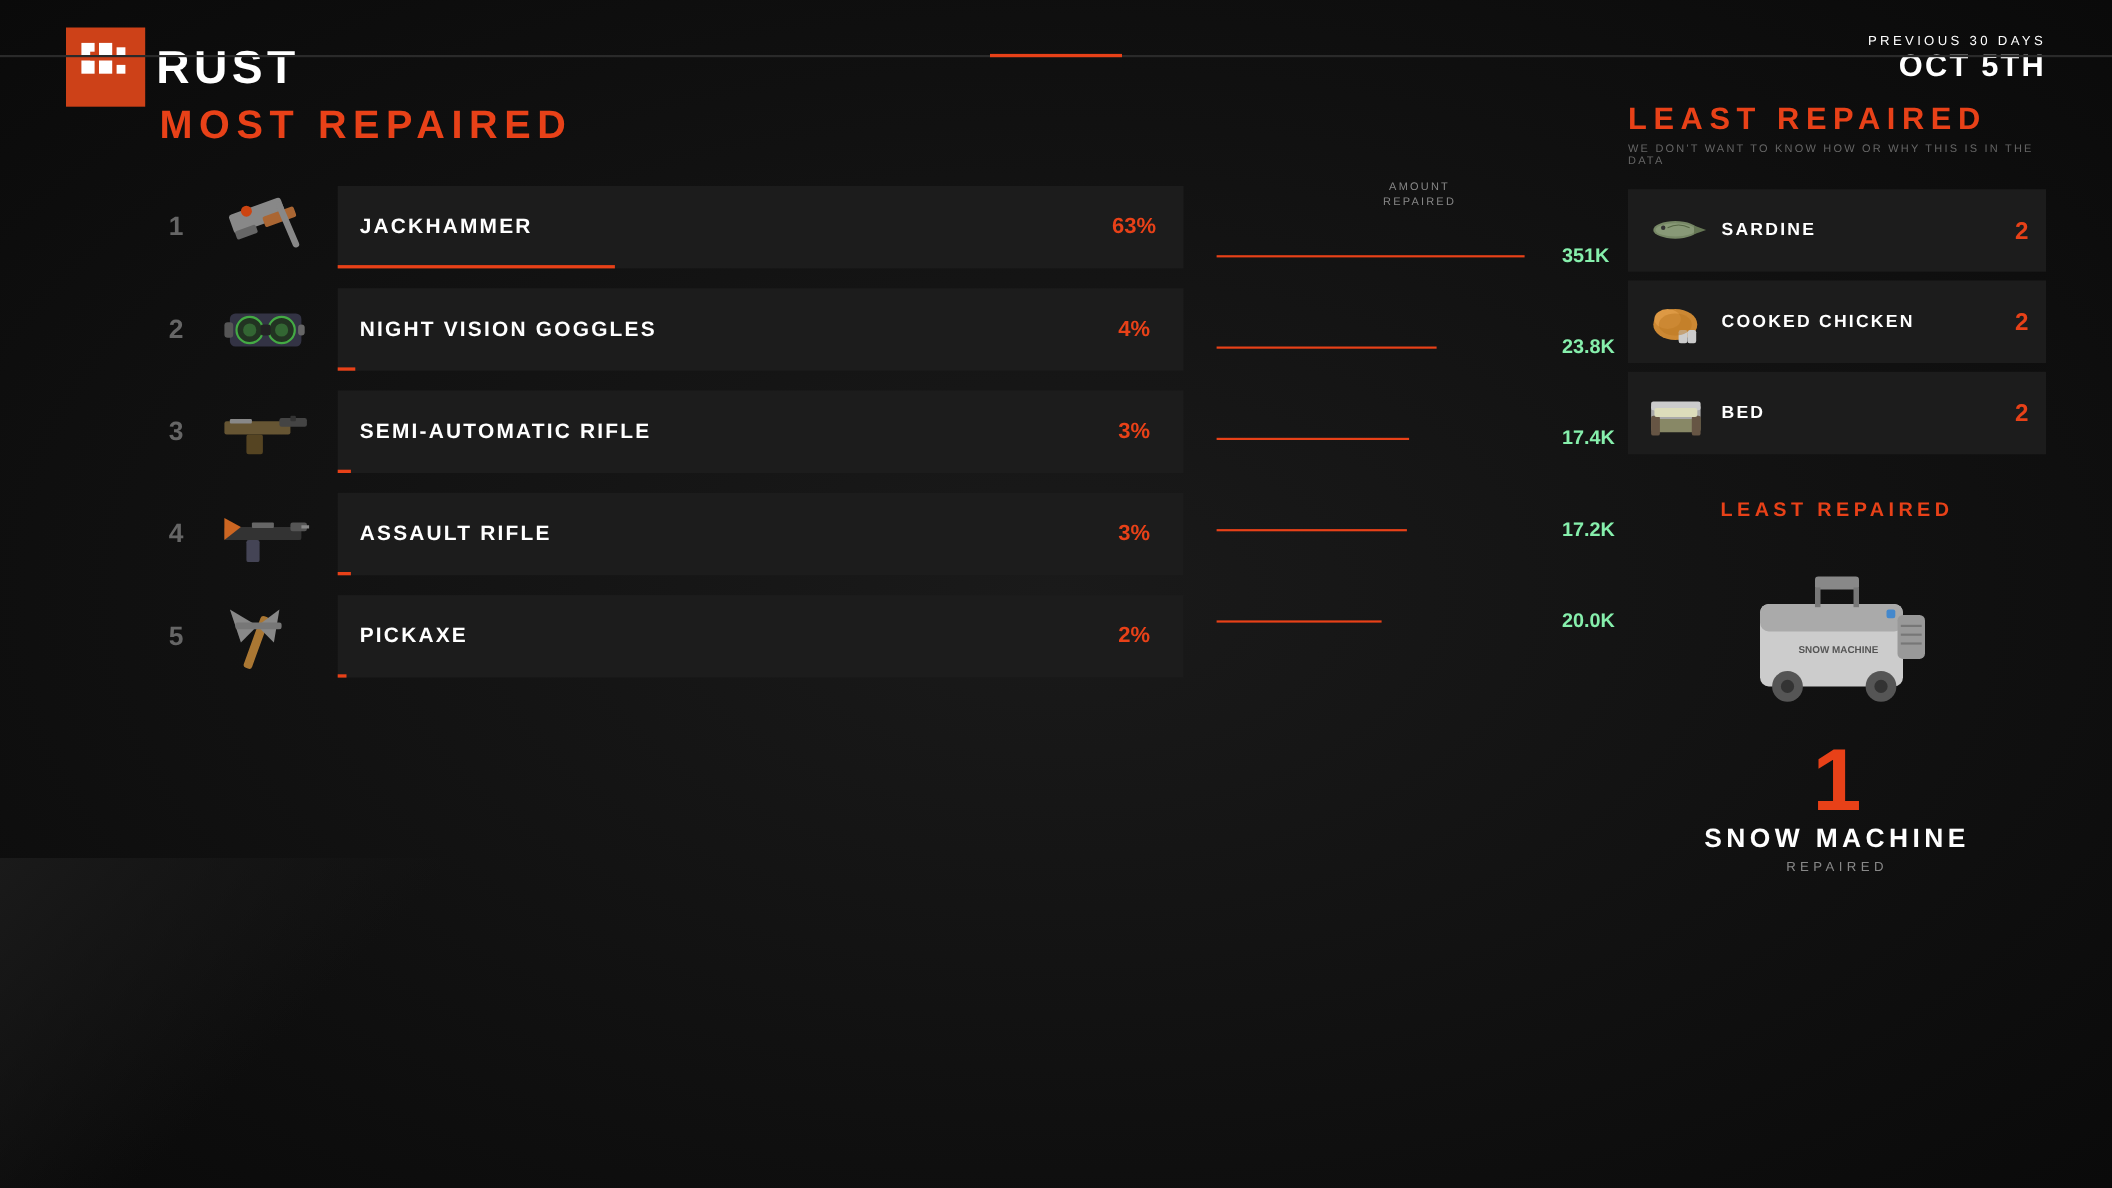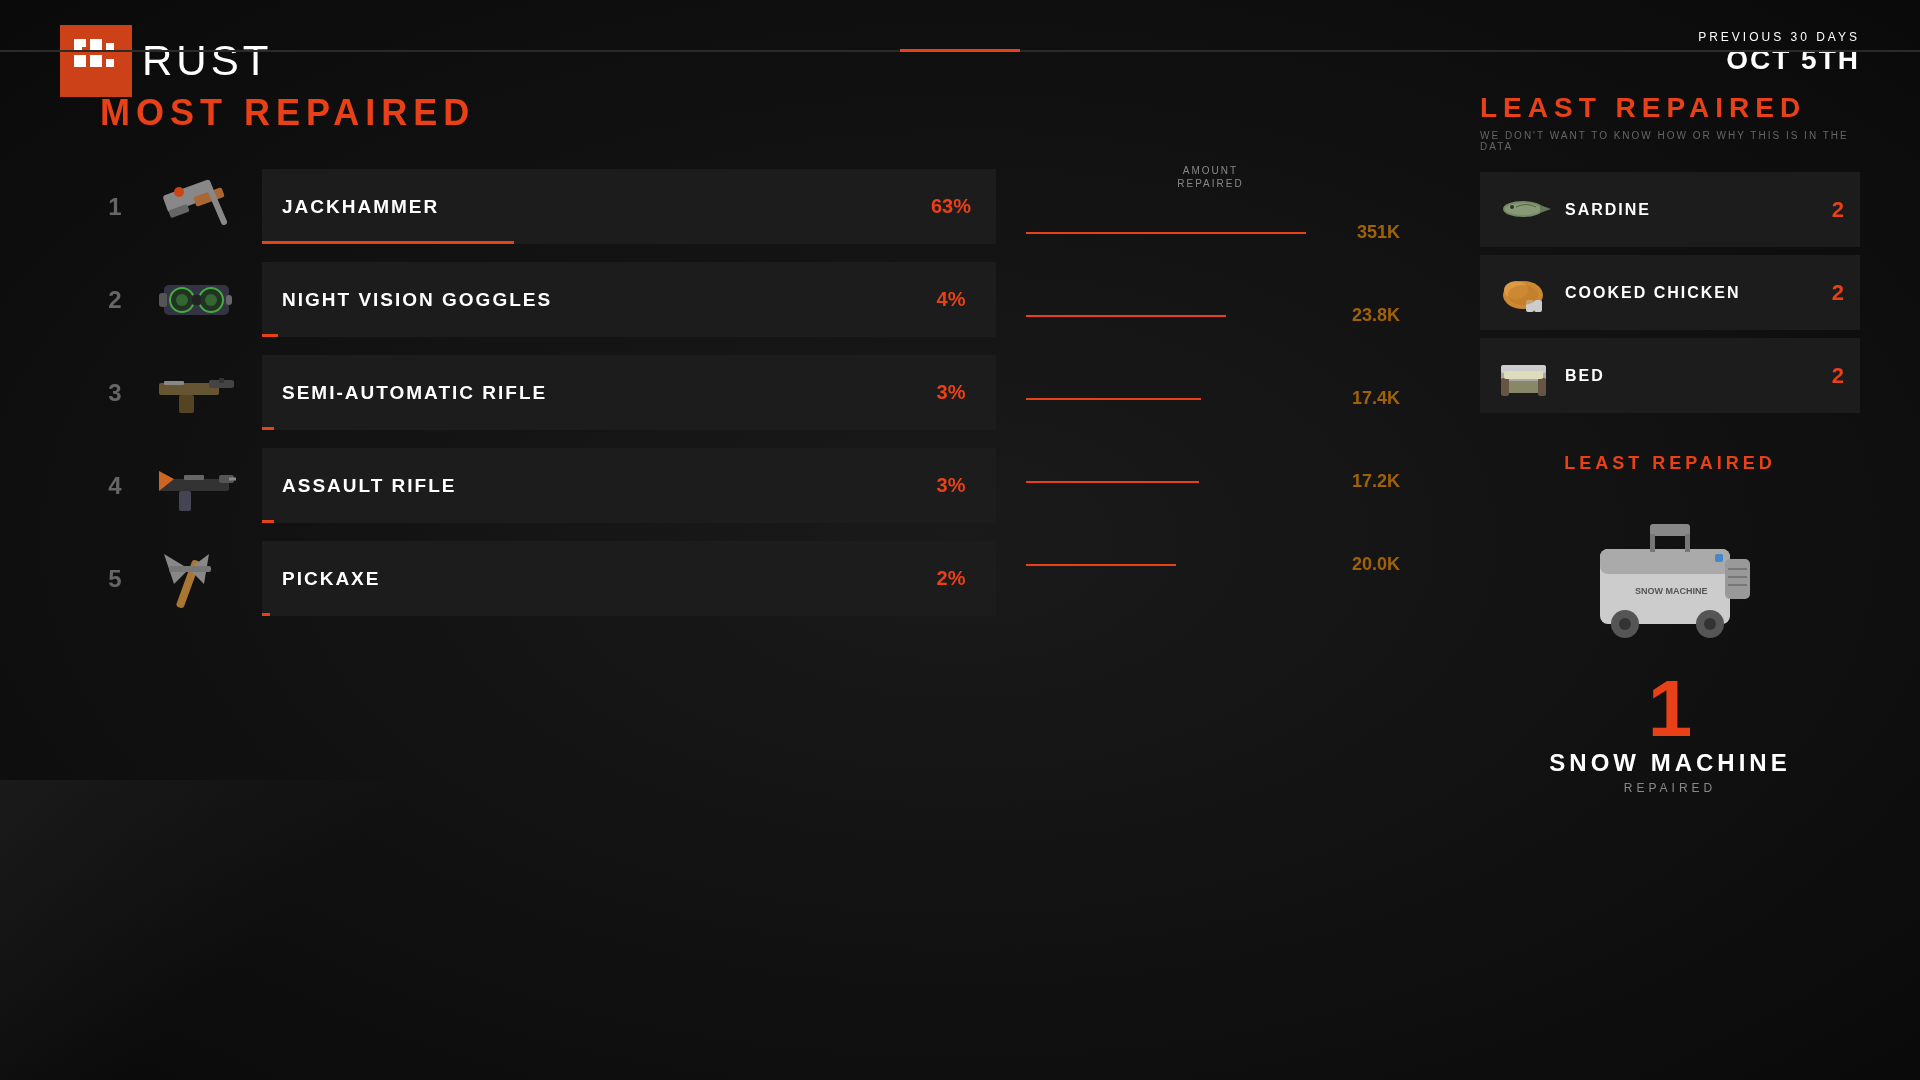--- a/index.html
+++ b/index.html
@@ -58,21 +58,21 @@
       position: relative;
     }
 
     .logo-box svg {
       width: 52px;
       height: 52px;
     }
 
     .logo-text {
       font-size: 42px;
-      font-weight: 400;
+      font-weight: 700;
       color: #ffffff;
       letter-spacing: 4px;
       text-transform: uppercase;
     }
 
     .title-center {
       text-align: center;
     }
 
     .subtitle-label {
@@ -131,22 +131,22 @@
       width: 120px;
       height: 3px;
       background: #e84118;
       top: -1px;
     }
 
     
     .content {
       display: flex;
       padding: 40px 60px 40px 100px;
-      gap: 80px;
       height: calc(1080px - 160px);
+      margin-left: 45px;
     }
 
     
     .left-section {
       flex: 1;
     }
 
     .section-title {
       font-size: 36px;
       font-weight: 900;
@@ -246,23 +246,22 @@
     }
 
     .chart-line {
       height: 2px;
       background: #e84118;
     }
 
     .chart-value {
       font-size: 18px;
       font-weight: 700;
-      color: #a16207;
+      color: #86efac;
       min-width: 60px;
-      text-align: right;
     }
 
     
     .right-section {
       width: 380px;
       flex-shrink: 0;
     }
 
     .right-section .section-title {
       font-size: 28px;

